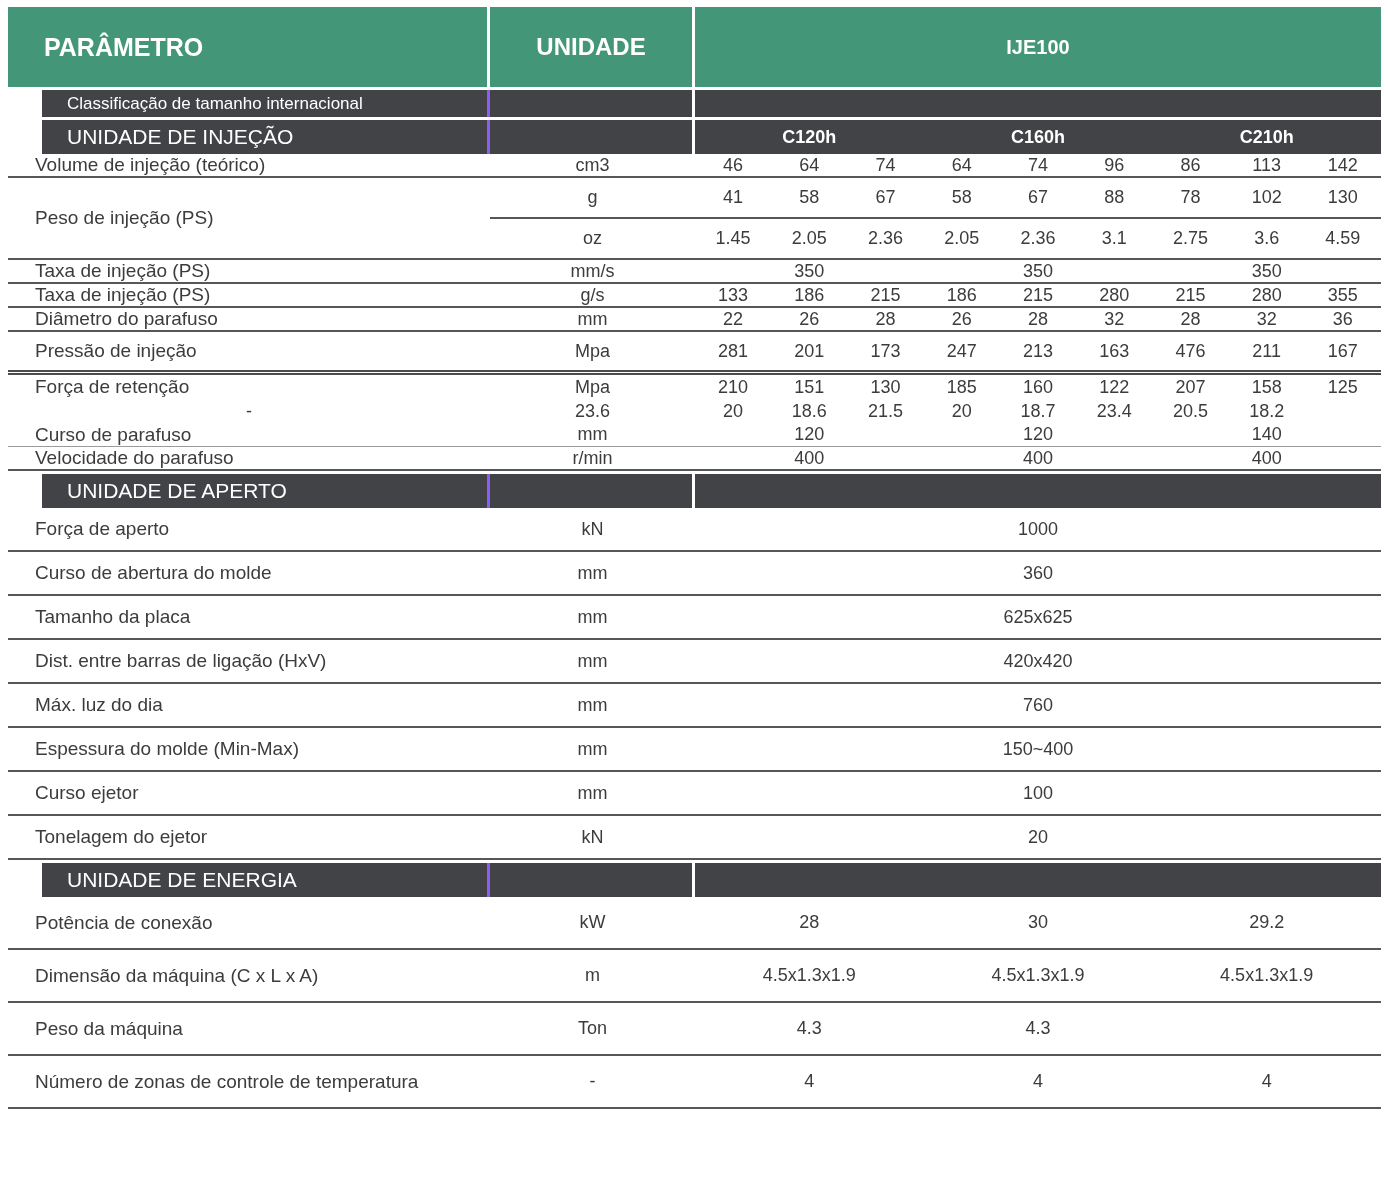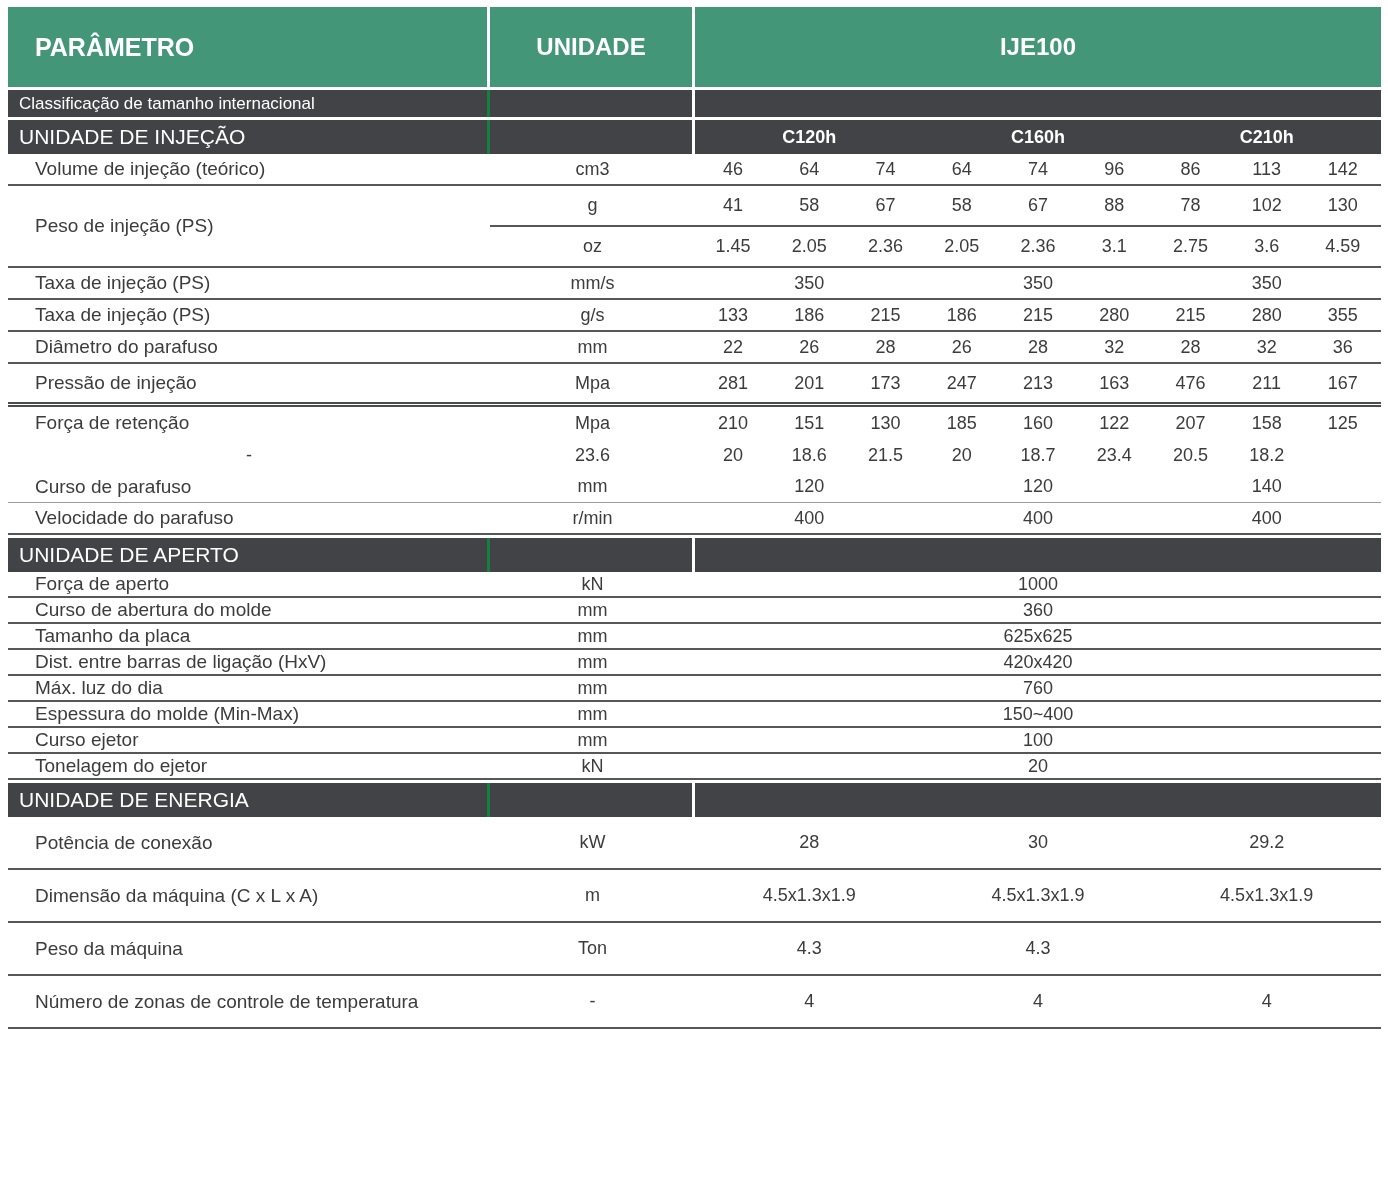--- a/index.html
+++ b/index.html
@@ -10,43 +10,43 @@
     background:#ffffff;
   }
   .tbl { width:1373px; }
 
   
   .ghead { display:grid; grid-template-columns:482px 205px 1fr; height:80px; }
   .ghead > div {
     background:#449679; color:#ffffff; font-weight:bold;
     display:flex; align-items:center; box-sizing:border-box;
   }
-  .gh-param { padding-left:27px; font-size:25px; border-right:3px solid #ffffff; }
+  .gh-param { padding-left:36px; font-size:25px; border-right:3px solid #ffffff; }
   .gh-unit  { justify-content:center; font-size:24px; border-right:3px solid #ffffff; }
-  .gh-model { justify-content:center; font-size:24px; }
+  .gh-model { justify-content:center; font-size:20px; }
 
   
   .bar { display:grid; grid-template-columns:482px 205px 1fr; margin-top:3px; }
   .bar > div { background:#414347; color:#ffffff; display:flex; align-items:center; box-sizing:border-box; }
-  .bar .c1 { padding-left:11px; border-right:3px solid #15803d; }
+  .bar .c1 { padding-left:25px; border-right:3px solid #8b5cf6;margin-left:34px; }
   .bar .c2 { border-right:3px solid #ffffff; }
   .bar.small { height:27px; font-size:17px; }
   .bar.big   { height:34px; font-size:21px; }
   .bar .groups { display:grid; grid-template-columns:repeat(3,1fr); padding:0; }
   .bar .groups span {
     display:flex; align-items:center; justify-content:center;
     color:#ffffff; font-weight:bold; font-size:18px;
   }
 
   
   .row {
     display:grid; grid-template-columns:482px 205px repeat(9,1fr);
-    height:32px; box-sizing:border-box; align-items:stretch;
-  }
-  .row.h42 { height:26px; }
+    height:24px; box-sizing:border-box; align-items:stretch;
+  }
+  .row.h42 { height:44px; }
   .row.h41 { height:53px; }
   .row.h43 { height:43px; }
   .lab { display:flex; align-items:center; padding-left:27px; font-size:19px; color:#3c3c3c; }
   .un, .val {
     display:flex; align-items:center; justify-content:center;
     font-size:18px; color:#3c3c3c;
   }
   .v3 { grid-column:span 3; }
   .v9 { grid-column:3 / -1; }
 

